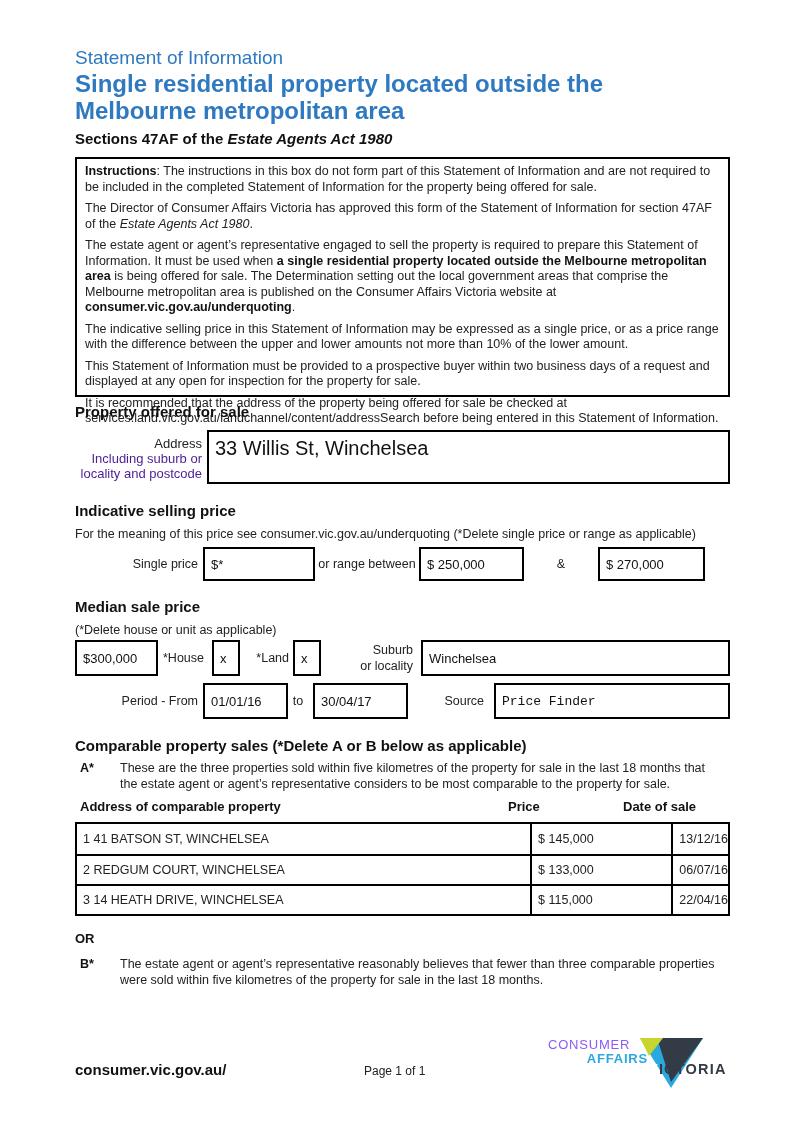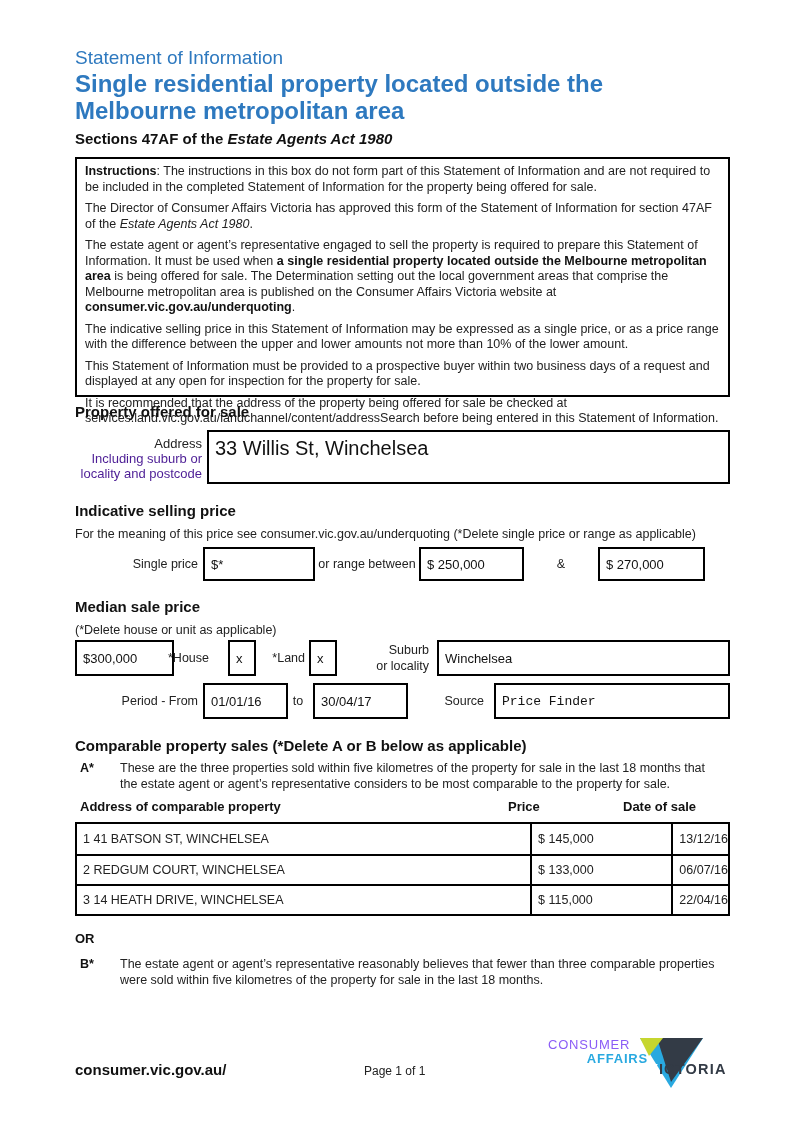--- a/index.html
+++ b/index.html
@@ -111,22 +111,22 @@
     <div class="fbox" style="width:112px;">$*</div>
     <div class="mid-lbl" style="width:104px;">or range between</div>
     <div class="fbox" style="width:105px;">$ 250,000</div>
     <div class="mid-lbl" style="width:74px;">&amp;</div>
     <div class="fbox" style="width:107px;">$ 270,000</div>
   </div>
 
   <div class="sec-head" style="top:598px;">Median sale price</div>
   <div class="note-line" style="top:623px;">(*Delete house or unit as applicable)</div>
   <div class="frow med-row1">
-    <div class="fbox" style="width:99px;">$300,000</div>
-    <div class="mid-lbl" style="width:54px; justify-content:flex-end; padding-right:19px;">*House</div>
+    <div class="fbox" style="width:83px;">$300,000</div>
+    <div class="mid-lbl" style="width:54px; justify-content:flex-end; padding-right:8px;">*House</div>
     <div class="fbox" style="width:28px;">x</div>
     <div class="mid-lbl" style="width:53px; justify-content:flex-end; padding-right:4px;">*Land</div>
     <div class="fbox" style="width:28px;">x</div>
     <div class="lbl" style="width:97px; line-height:16px;">
       <span>Suburb</span>
       <span>or locality</span>
     </div>
     <div class="fbox" style="flex:1; margin-left:3px;">Winchelsea</div>
   </div>
   <div class="frow med-row2">

